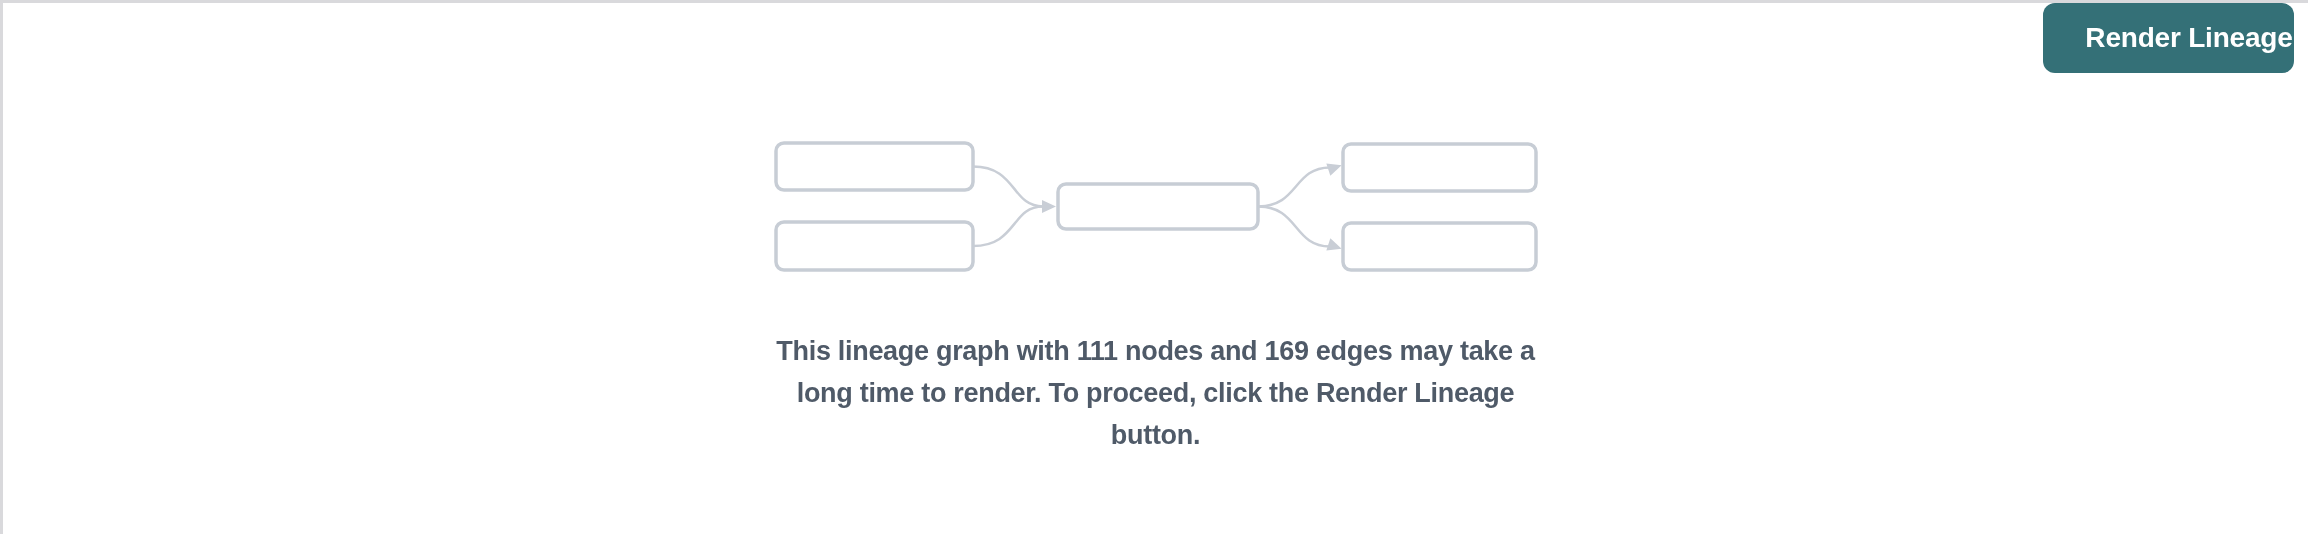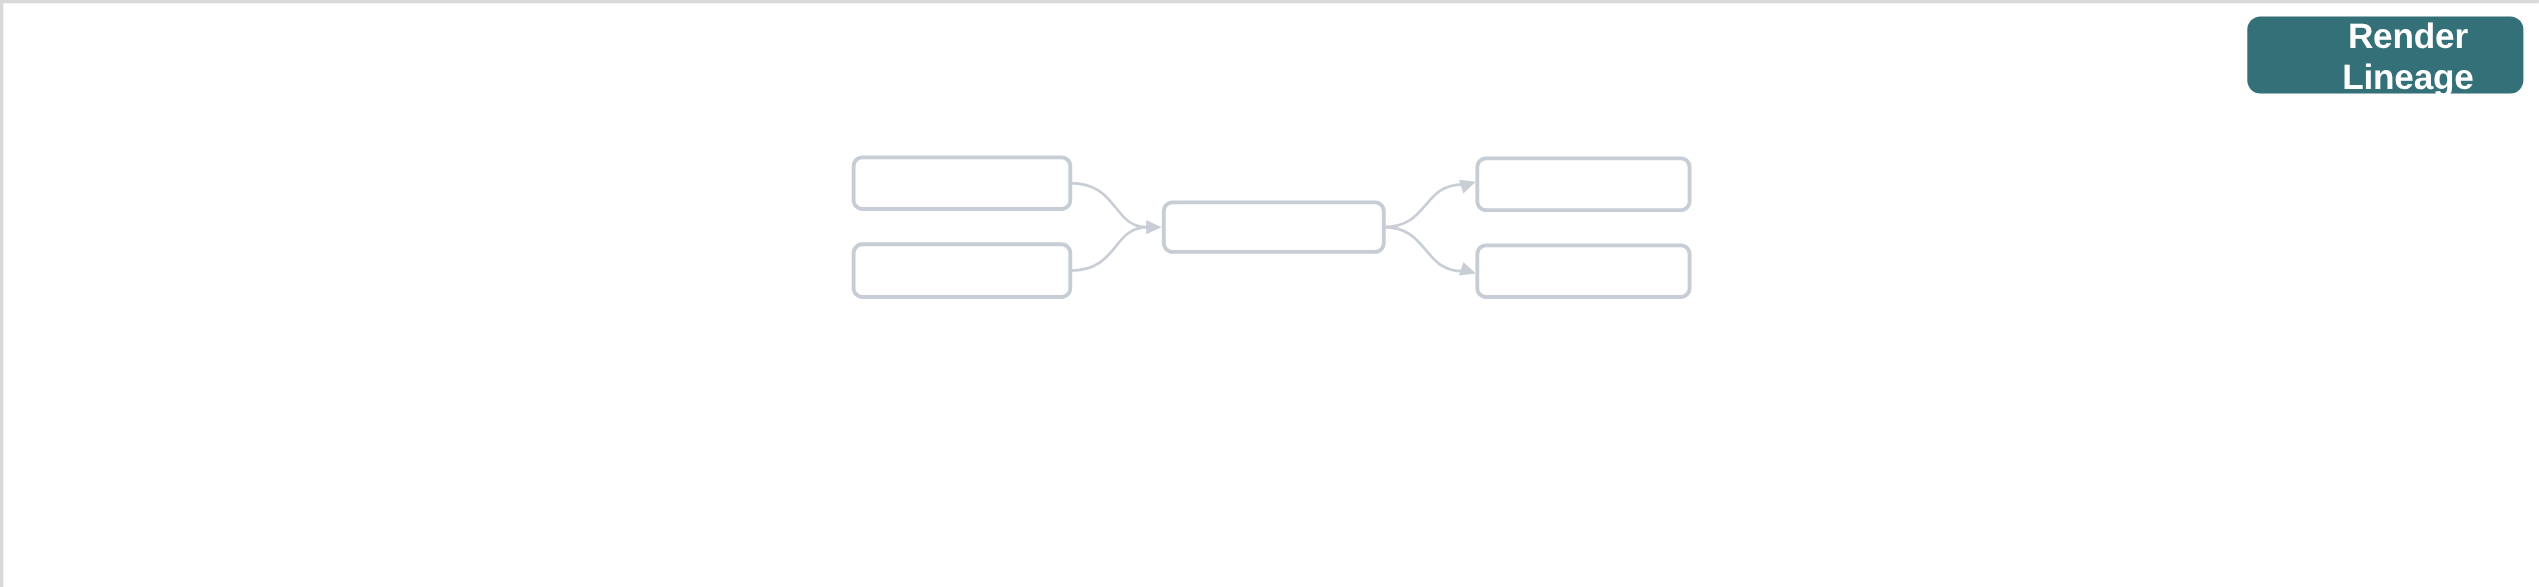--- a/index.html
+++ b/index.html
@@ -13,30 +13,30 @@
   }
   .panel {
     position: absolute;
     inset: 0;
     background: #ffffff;
     border-top: 3px solid #d9d9dc;
     border-left: 3px solid #d9d9dc;
   }
   .render-btn {
     position: absolute;
-    top: 12px;
+    top: 0;
     right: 14px;
     width: 251px;
     height: 70px;
     background: #347077;
     color: #ffffff;
     border: none;
     border-radius: 12px;
     font-family: "Liberation Sans", "DejaVu Sans", sans-serif;
-    font-size: 32px;
+    font-size: 28px;
     font-weight: 700;
     letter-spacing: -0.2px;
     cursor: pointer;
     padding-left: 41px;
   }
   .content {
     position: absolute;
     top: 136px;
     left: 50%;
     transform: translateX(-50%);
@@ -80,15 +80,16 @@
       <polygon points="555,22 569,28.5 555,35" transform="rotate(-18 562 28.5)" fill="#c9ced6"></polygon>
       <polygon points="555,101 569,107.5 555,114" transform="rotate(18 562 107.5)" fill="#c9ced6"></polygon>
 
       <rect x="3" y="4" width="197" height="47" rx="8" fill="#ffffff" stroke-width="3.5" stroke="#c7cdd5"></rect>
       <rect x="3" y="83" width="197" height="48" rx="8" fill="#ffffff" stroke-width="3.5" stroke="#c7cdd5"></rect>
       <rect x="285" y="45" width="200" height="45" rx="8" fill="#ffffff" stroke-width="3.5" stroke="#c7cdd5"></rect>
       <rect x="570" y="5" width="193" height="47" rx="8" fill="#ffffff" stroke-width="3.5" stroke="#c7cdd5"></rect>
       <rect x="570" y="84" width="193" height="47" rx="8" fill="#ffffff" stroke-width="3.5" stroke="#c7cdd5"></rect>
     </svg>
 
+    <p class="msg">This lineage graph with 111 nodes and 169 edges may take a long time to render. To proceed, click the Render Lineage button.</p>
 
   </div>
 </div>
 
 </body></html>

